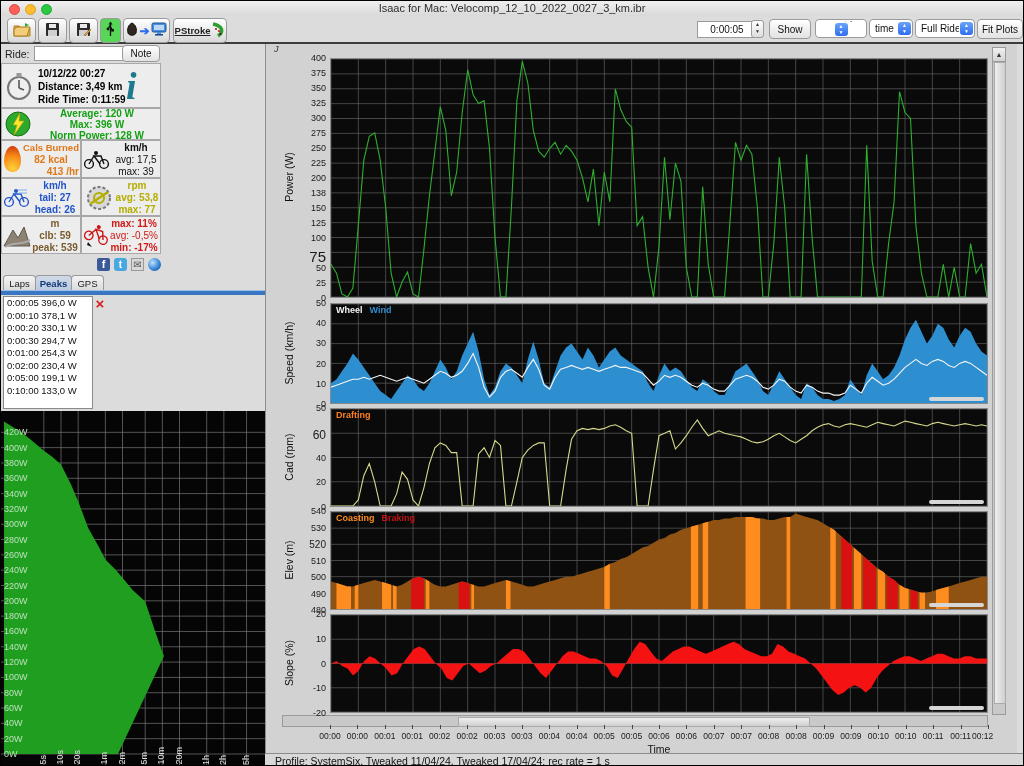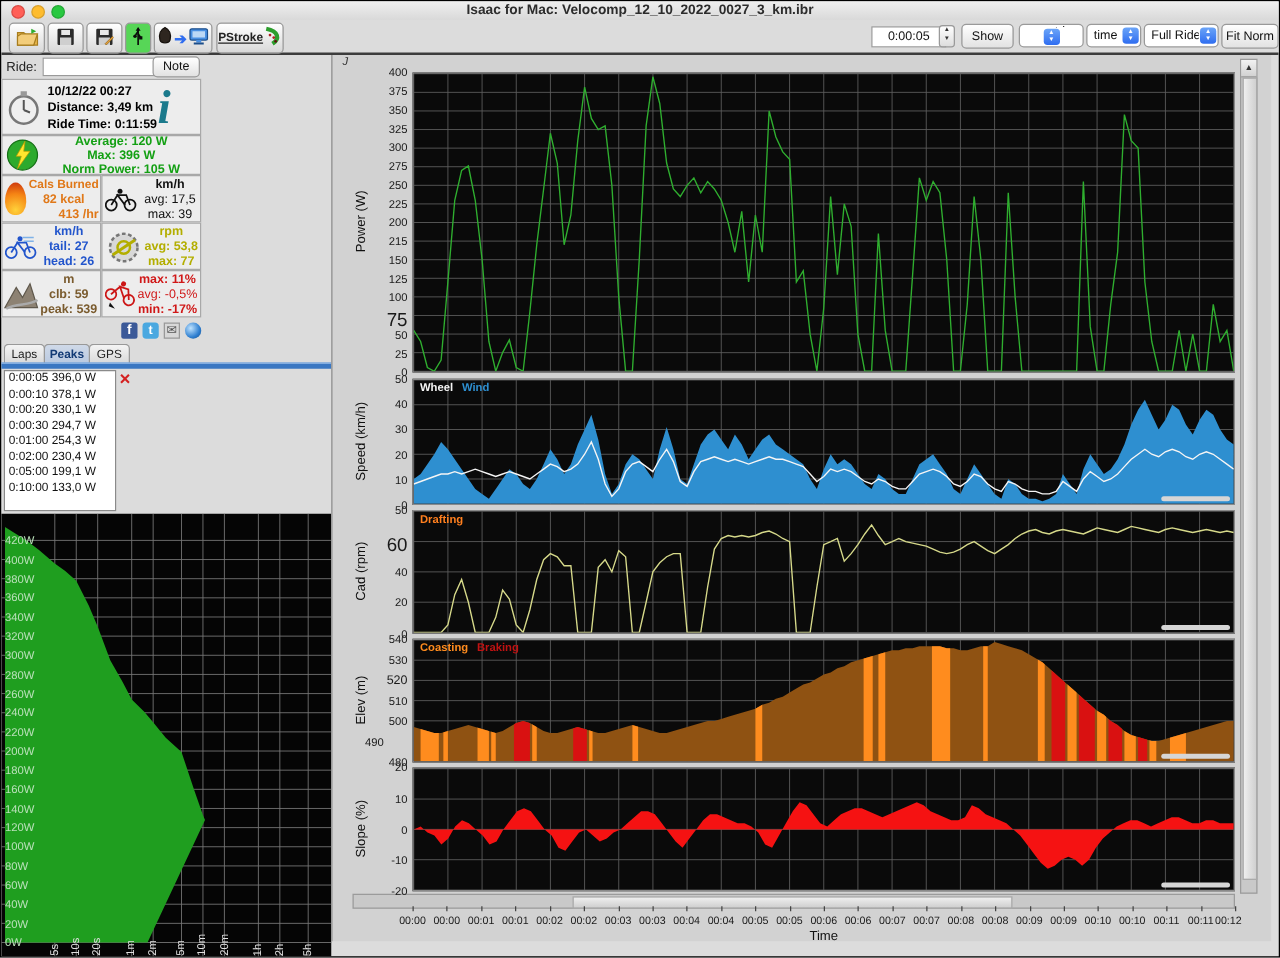--- a/index.html
+++ b/index.html
@@ -4,21 +4,21 @@
 <style>
   html,body{margin:0;padding:0;background:#555;}
   #window{position:relative;width:1024px;height:766px;background:#dcdcdc;
     font-family:"Liberation Sans",sans-serif;overflow:hidden;border:1px solid #000;box-sizing:border-box;}
   .abs{position:absolute;}
   
   #titlebar{position:absolute;left:0;top:0;width:100%;height:15px;
     background:linear-gradient(#efefef,#d9d9d9);border-bottom:1px solid #b5b5b5;}
   .light{position:absolute;top:3px;width:9px;height:9px;border-radius:50%;}
   #titletext{position:absolute;left:0;top:1px;width:100%;text-align:center;
-    font-size:11px;font-weight:bold;color:#2c2c2c;}
+    font-size:11px;font-weight:normal;color:#2c2c2c;}
   
   #toolbar{position:absolute;left:0;top:15px;width:100%;height:28px;background:#dcdcdc;
     border-bottom:2px solid #3c3c3c;box-sizing:border-box;}
   .tbtn{position:absolute;top:2px;height:23px;border:1px solid #9a9a9a;border-radius:4px;
     background:linear-gradient(#ffffff,#d8d8d8);display:flex;align-items:center;justify-content:center;font-size:10px;}
   .macfield{position:absolute;background:#fff;border:1px solid #9a9a9a;font-size:10px;
     display:flex;align-items:center;padding:0 4px;color:#111;}
   .macbtn{position:absolute;border:1px solid #9a9a9a;border-radius:4px;background:linear-gradient(#fff,#e2e2e2);
     font-size:10px;display:flex;align-items:center;justify-content:center;color:#111;}
   .macselect{position:absolute;height:17px;border:1px solid #9a9a9a;border-radius:4px;background:#fff;
@@ -144,21 +144,21 @@
       <span class="step">▲<br>▼</span>
     </div>
     <div class="macselect" style="left:868px;top:3px;width:42px;">
       <span class="lbl">time</span>
       <span class="step">▲<br>▼</span>
     </div>
     <div class="macselect" style="left:914px;top:3px;width:58px;">
       <span class="lbl">Full Ride</span>
       <span class="step">▲<br>▼</span>
     </div>
-    <div class="macbtn" style="left:976px;top:3px;width:44px;height:18px;">Fit Norm</div>
+    <div class="macbtn" style="left:976px;top:3px;width:44px;height:18px;">Fit Plots</div>
   </div>
 
   <div class="sline" style="left:4px;top:47px;font-size:10.5px;color:#222;">Ride:</div>
   <div class="macfield" style="left:33px;top:45px;width:84px;height:13px;"></div>
   <div class="macbtn" style="left:121px;top:44px;width:36px;height:15px;">Note</div>
 
   <div class="infocell" style="left:0;top:62px;width:160px;height:45px;">
     <span class="icon" style="position:absolute;left:2px;top:7px;">
       <svg width="30" height="30">
           <circle cx="15" cy="17" r="11" fill="#efefef" stroke="#777" stroke-width="2"></circle>
@@ -173,21 +173,21 @@
   </div>
   <div class="infocell" style="left:0;top:107px;width:160px;height:32px;">
     <span class="icon" style="position:absolute;left:3px;top:2px;">
       <svg width="27" height="27">
           <circle cx="13" cy="13" r="12" fill="#2daa2d" stroke="#167016"></circle>
           <path d="M15 2 L8 14 L12 14 L9 24 L19 10 L14 10 z" fill="#ffe62e" stroke="#b89a00" stroke-width="0.6"></path>
         </svg>
     </span>
     <div class="sline" style="left:32px;top:-1px;width:126px;text-align:center;color:#14a014;font-weight:bold;">Average: 120 W</div>
     <div class="sline" style="left:32px;top:10px;width:126px;text-align:center;color:#14a014;font-weight:bold;">Max: 396 W</div>
-    <div class="sline" style="left:32px;top:21px;width:126px;text-align:center;color:#14a014;font-weight:bold;">Norm Power: 105 W</div>
+    <div class="sline" style="left:32px;top:21px;width:126px;text-align:center;color:#14a014;font-weight:bold;">Norm Power: 128 W</div>
   </div>
   <div class="infocell" style="left:0;top:139px;width:80px;height:38px;">
     <span class="icon" style="position:absolute;left:2px;top:5px;width:17px;height:26px;background:radial-gradient(circle at 50% 85%,#ffd23a,#f58414 55%,#c92f0c);border-radius:50% 50% 45% 45%/60% 60% 40% 40%;"></span>
     <div class="sline" style="left:21px;top:1px;color:#e07818;font-weight:bold;font-size:9.5px;">Cals Burned</div>
     <div class="sline" style="left:21px;top:13px;width:56px;text-align:center;color:#e07818;font-weight:bold;">82 kcal</div>
     <div class="sline" style="left:21px;top:25px;width:56px;text-align:right;color:#e07818;font-weight:bold;">413 /hr</div>
   </div>
   <div class="infocell" style="left:80px;top:139px;width:80px;height:38px;">
     <span class="icon" style="position:absolute;left:2px;top:9px;">
       <svg width="26" height="20">
@@ -556,21 +556,21 @@
     <div id="hscroll">
       <div id="hthumb"></div>
     </div>
   <div style="left:26px;width:34px;text-align:right;position:absolute;font-size:9px;color:#1a1a1a;top:249px">0</div>
       <div style="left:26px;width:34px;text-align:right;position:absolute;font-size:9px;color:#1a1a1a;top:234px">25</div>
       <div style="left:26px;width:34px;text-align:right;position:absolute;font-size:9px;color:#1a1a1a;top:219px">50</div>
       <div style="left:26px;width:34px;text-align:right;position:absolute;font-size:15px;color:#1a1a1a;top:204px">75</div>
       <div style="left:26px;width:34px;text-align:right;position:absolute;font-size:9px;color:#1a1a1a;top:189px">100</div>
       <div style="left:26px;width:34px;text-align:right;position:absolute;font-size:9px;color:#1a1a1a;top:174px">125</div>
       <div style="left:26px;width:34px;text-align:right;position:absolute;font-size:9px;color:#1a1a1a;top:159px">150</div>
-      <div style="left:26px;width:34px;text-align:right;position:absolute;font-size:9px;color:#1a1a1a;top:144px">215</div>
+      <div style="left:26px;width:34px;text-align:right;position:absolute;font-size:9px;color:#1a1a1a;top:144px">138</div>
       <div style="left:26px;width:34px;text-align:right;position:absolute;font-size:9px;color:#1a1a1a;top:129px">200</div>
       <div style="left:26px;width:34px;text-align:right;position:absolute;font-size:9px;color:#1a1a1a;top:114px">225</div>
       <div style="left:26px;width:34px;text-align:right;position:absolute;font-size:9px;color:#1a1a1a;top:99px">250</div>
       <div style="left:26px;width:34px;text-align:right;position:absolute;font-size:9px;color:#1a1a1a;top:84px">275</div>
       <div style="left:26px;width:34px;text-align:right;position:absolute;font-size:9px;color:#1a1a1a;top:69px">300</div>
       <div style="left:26px;width:34px;text-align:right;position:absolute;font-size:9px;color:#1a1a1a;top:54px">325</div>
       <div style="left:26px;width:34px;text-align:right;position:absolute;font-size:9px;color:#1a1a1a;top:39px">350</div>
       <div style="left:26px;width:34px;text-align:right;position:absolute;font-size:9px;color:#1a1a1a;top:24px">375</div>
       <div style="left:26px;width:34px;text-align:right;position:absolute;font-size:9px;color:#1a1a1a;top:9px">400</div>
       <div style="position:absolute;width:140px;height:14px;text-align:center;font-size:10.5px;color:#111;transform:rotate(-90deg);left:-46px;top:126px">Power (W)</div>
@@ -578,26 +578,26 @@
       <div style="left:26px;width:34px;text-align:right;position:absolute;font-size:9px;color:#1a1a1a;top:334.8px">10</div>
       <div style="left:26px;width:34px;text-align:right;position:absolute;font-size:9px;color:#1a1a1a;top:314.6px">20</div>
       <div style="left:26px;width:34px;text-align:right;position:absolute;font-size:9px;color:#1a1a1a;top:294.4px">30</div>
       <div style="left:26px;width:34px;text-align:right;position:absolute;font-size:9px;color:#1a1a1a;top:274.2px">40</div>
       <div style="left:26px;width:34px;text-align:right;position:absolute;font-size:9px;color:#1a1a1a;top:254px">50</div>
       <div style="position:absolute;width:140px;height:14px;text-align:center;font-size:10.5px;color:#111;transform:rotate(-90deg);left:-46px;top:301.5px">Speed (km/h)</div>
       <div style="position:absolute;left:70px;top:261px;font-size:9px;font-weight:bold;white-space:nowrap;"><span style="color: rgb(245, 245, 245); margin-right: 7px;">Wheel</span><span style="color: rgb(46, 143, 208); margin-right: 7px;">Wind</span></div>
       <div style="left:26px;width:34px;text-align:right;position:absolute;font-size:9px;color:#1a1a1a;top:458px">0</div>
       <div style="left:26px;width:34px;text-align:right;position:absolute;font-size:9px;color:#1a1a1a;top:433.25px">20</div>
       <div style="left:26px;width:34px;text-align:right;position:absolute;font-size:9px;color:#1a1a1a;top:408.5px">40</div>
-      <div style="left:26px;width:34px;text-align:right;position:absolute;font-size:15px;color:#1a1a1a;top:383.75px">60</div>
+      <div style="left:26px;width:34px;text-align:right;position:absolute;font-size:12px;color:#1a1a1a;top:383.75px">60</div>
       <div style="left:26px;width:34px;text-align:right;position:absolute;font-size:9px;color:#1a1a1a;top:359px">50</div>
       <div style="position:absolute;width:140px;height:14px;text-align:center;font-size:10.5px;color:#111;transform:rotate(-90deg);left:-46px;top:405.5px">Cad (rpm)</div>
       <div style="position:absolute;left:70px;top:366px;font-size:9px;font-weight:bold;white-space:nowrap;"><span style="color: rgb(255, 127, 30); margin-right: 7px;">Drafting</span></div>
       <div style="left:26px;width:34px;text-align:right;position:absolute;font-size:9px;color:#1a1a1a;top:561px">480</div>
-      <div style="left:26px;width:34px;position:absolute;font-size:9px;color:#1a1a1a;top:544.5px">490</div>
+      <div style="left:26px;width:34px;text-align:right;position:absolute;font-size:9px;color:#1a1a1a;top:544.5px">490</div>
       <div style="left:26px;width:34px;text-align:right;position:absolute;font-size:9px;color:#1a1a1a;top:528px">500</div>
       <div style="left:26px;width:34px;text-align:right;position:absolute;font-size:9px;color:#1a1a1a;top:511.5px">510</div>
       <div style="left:26px;width:34px;text-align:right;position:absolute;font-size:10px;color:#1a1a1a;top:495px">520</div>
       <div style="left:26px;width:34px;text-align:right;position:absolute;font-size:9px;color:#1a1a1a;top:478.5px">530</div>
       <div style="left:26px;width:34px;text-align:right;position:absolute;font-size:9px;color:#1a1a1a;top:462px">540</div>
       <div style="position:absolute;width:140px;height:14px;text-align:center;font-size:10.5px;color:#111;transform:rotate(-90deg);left:-46px;top:508.5px">Elev (m)</div>
       <div style="position:absolute;left:70px;top:469px;font-size:9px;font-weight:bold;white-space:nowrap;"><span style="color: rgb(255, 140, 30); margin-right: 7px;">Coasting</span><span style="color: rgb(192, 18, 18); margin-right: 7px;">Braking</span></div>
       <div style="left:26px;width:34px;text-align:right;position:absolute;font-size:9px;color:#1a1a1a;top:664px">-20</div>
       <div style="left:26px;width:34px;text-align:right;position:absolute;font-size:9px;color:#1a1a1a;top:639.25px">-10</div>
       <div style="left:26px;width:34px;text-align:right;position:absolute;font-size:9px;color:#1a1a1a;top:614.5px">0</div>
@@ -650,13 +650,16 @@
       <div style="position:absolute;width:32px;text-align:center;font-size:8.5px;color:#1a1a1a;left:623.75px;top:687px">00:10</div>
       <div style="position:absolute;width:1px;height:4px;background:#444;left:667.1666666666666px;top:681px"></div>
       <div style="position:absolute;width:32px;text-align:center;font-size:8.5px;color:#1a1a1a;left:651.1666666666666px;top:687px">00:11</div>
       <div style="position:absolute;width:1px;height:4px;background:#444;left:694.5833333333334px;top:681px"></div>
       <div style="position:absolute;width:32px;text-align:center;font-size:8.5px;color:#1a1a1a;left:678.5833333333334px;top:687px">00:11</div>
       <div style="position:absolute;width:1px;height:4px;background:#444;left:722px;top:681px"></div>
       <div style="position:absolute;width:32px;text-align:left;font-size:8.5px;color:#1a1a1a;left:706px;top:687px">00:12</div>
       <div style="position:absolute;left:64px;width:658px;text-align:center;font-size:10.5px;color:#111;top:699px">Time</div>
     </div>
 
+  <div id="statusbar">
+    <span>Profile: SystemSix, Tweaked 11/04/24, Tweaked 17/04/24; rec rate = 1 s</span>
+  </div>
 </div>
 
 </body></html>

